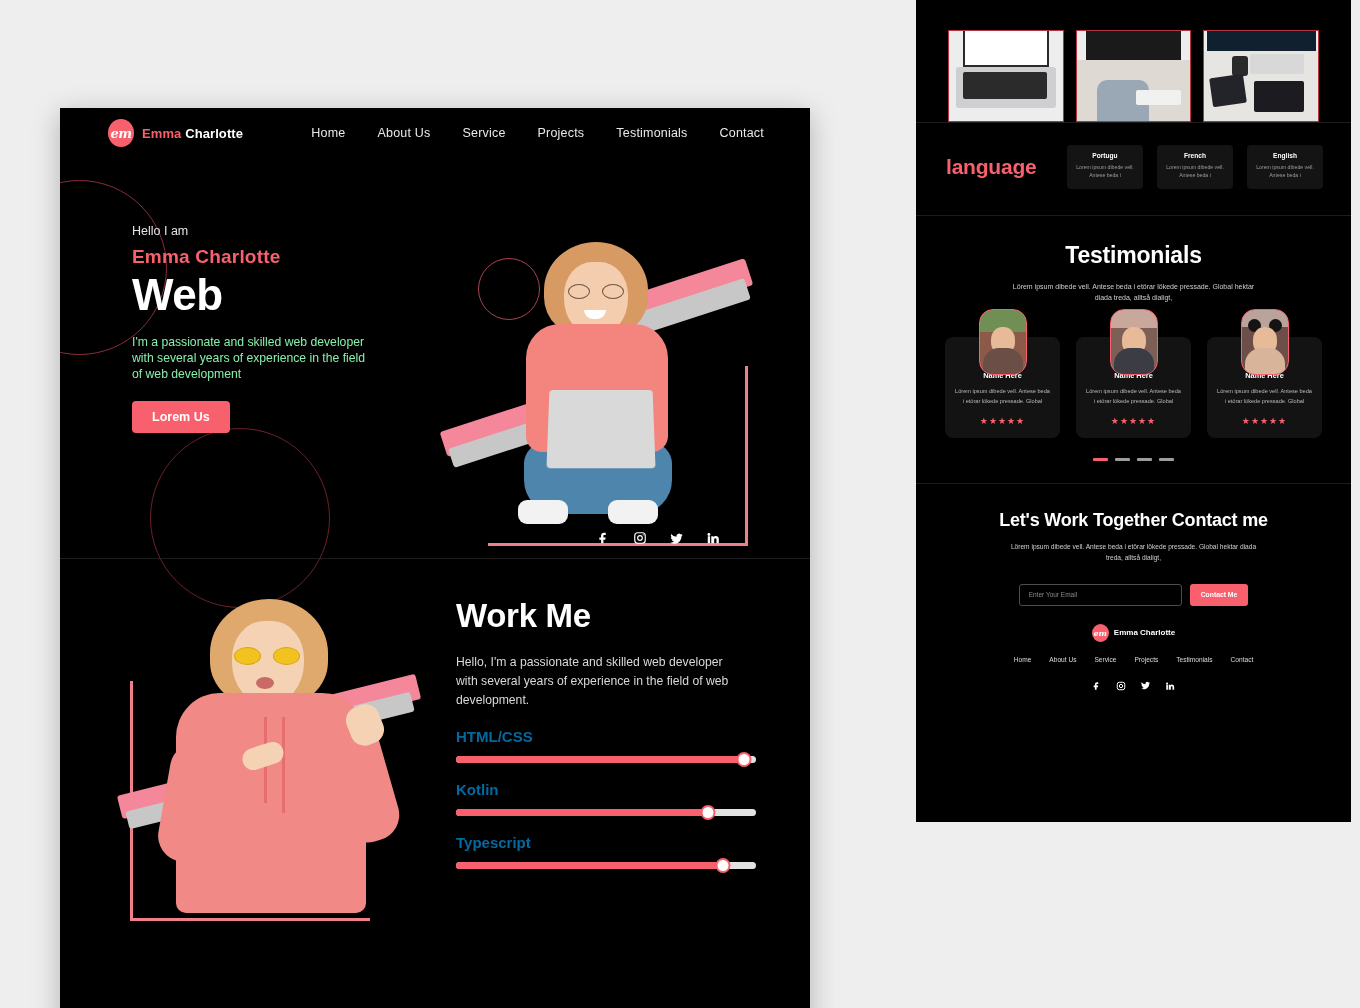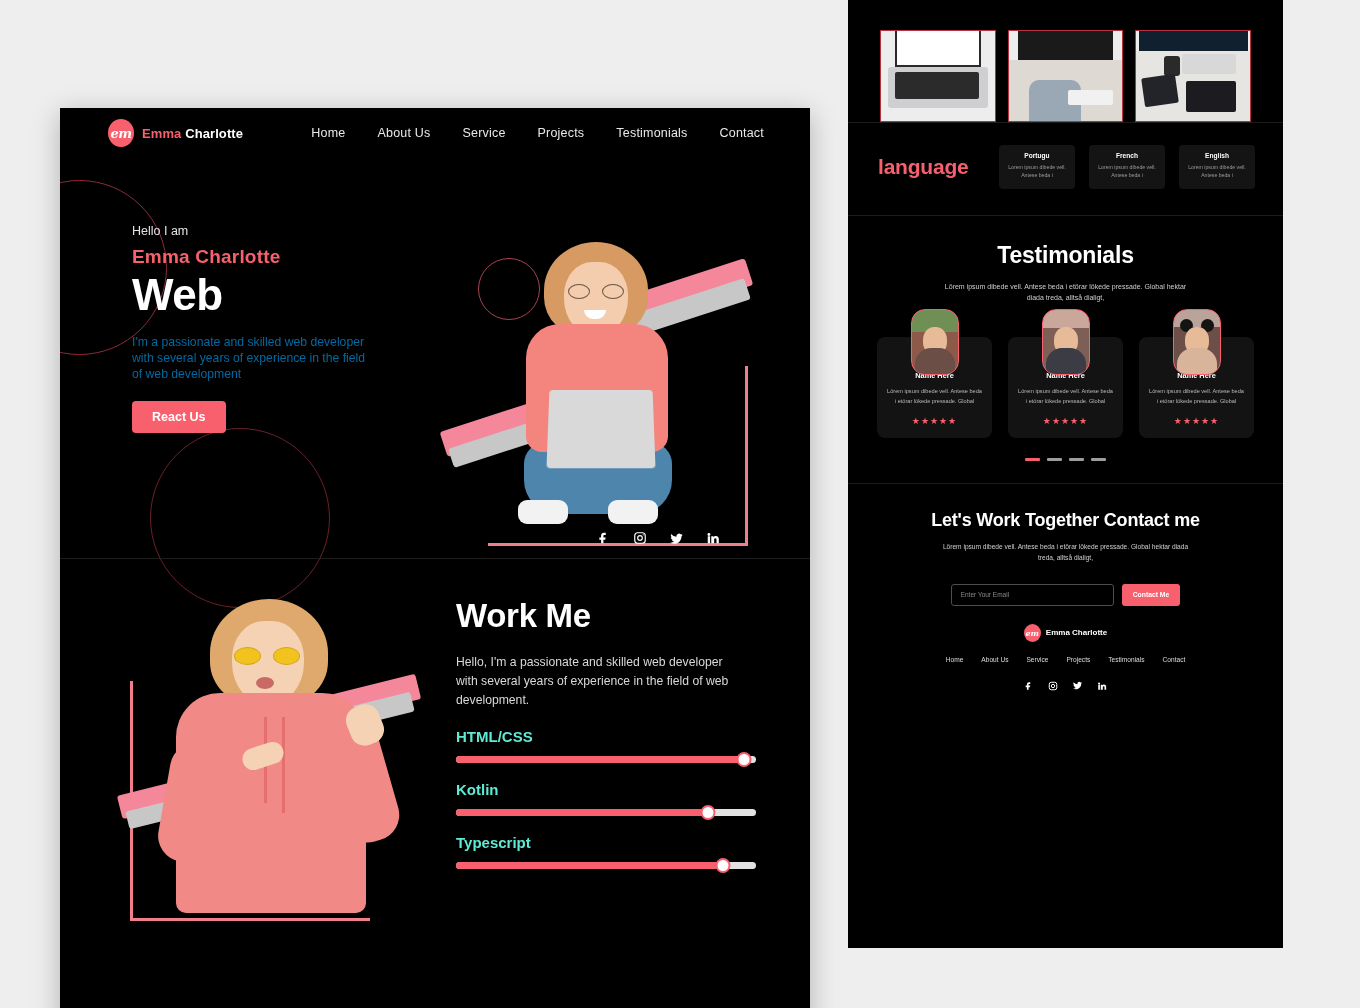--- a/index.html
+++ b/index.html
@@ -53,21 +53,21 @@
     border: 1.4px solid #6e2029;
   }
   .hero-text { position: relative; z-index: 3; padding-top: 66px; width: 330px; }
   .hello { color: #e4e4e4; font-size: 12.5px; margin-bottom: 8px; }
   .hname { color: #f9606e; font-size: 19px; font-weight: 700; letter-spacing: .2px; }
   .htitle {
     color: #fff; font-weight: 800; font-size: 44px; line-height: .96;
     letter-spacing: -.5px; margin-top: 6px;
   }
   .htitle .l2 { display: block; padding-left: 44px; }
-  .hdesc { color: #0369a1; font-size: 12.2px; line-height: 1.32; margin-top: 18px; width: 240px; }
+  .hdesc { color: #86efac; font-size: 12.2px; line-height: 1.32; margin-top: 18px; width: 240px; }
   .hire-btn {
     margin-top: 18px; display: inline-block; border: 0;
     background: #f9606e; color: #fff; font-weight: 700; font-size: 12.5px;
     padding: 9px 20px; border-radius: 4px; cursor: pointer;
     font-family: "Liberation Sans", sans-serif;
   }
 
   
   .hero-art { position: absolute; right: 52px; top: 80px; width: 320px; height: 310px; }
   .art-frame {
@@ -194,35 +194,35 @@
   .a-string.b { left: 124px; height: 96px; }
 
   .about-body { flex: 1; padding-top: 4px; }
   .about-title {
     color: #fff; font-size: 33px; font-weight: 800; letter-spacing: -.3px;
   }
   .about-desc {
     color: #d9d9d9; font-size: 12.2px; line-height: 1.55; margin-top: 18px; width: 285px;
   }
   .skill { margin-top: 18px; }
-  .skill-label { color: #5eead4; font-size: 15px; font-weight: 700; }
+  .skill-label { color: #0369a1; font-size: 15px; font-weight: 700; }
   .skill-track {
     position: relative; margin-top: 11px; height: 7px;
     background: #e2e2e2; border-radius: 4px; width: 300px;
   }
   .skill-fill { height: 7px; background: #f9606e; border-radius: 4px; }
   .skill-knob {
     position: absolute; top: -4px; width: 15px; height: 15px; border-radius: 50%;
     background: #fff; border: 2.5px solid #f9606e; transform: translateX(-50%);
   }
 
   
   .right-panel {
-    position: absolute; left: 848px; top: 0px;
-    width: 435px; height: 948px;
+    position: absolute; left: 916px; top: 0px;
+    width: 435px; height: 822px;
     background: #000; overflow: hidden;
   }
   .projects-strip {
     height: 122px; padding: 0 32px; display: flex; gap: 12px; align-items: flex-end;
   }
   .proj-card {
     flex: 1; height: 92px; border: 1px solid #b8313f; overflow: hidden; position: relative;
     background: #ededed;
   }
   .pc-lap { position: absolute; inset: 0; }
@@ -355,21 +355,21 @@
       <div class="hero-ring"></div>
       <div class="hero-ring2"></div>
 
       <div class="hero-text">
         <div class="hello">Hello I am</div>
         <div class="hname">Emma Charlotte</div>
         <div class="htitle">
           <span>Web</span>
         </div>
         <div class="hdesc">I'm a passionate and skilled web developer with several years of experience in the field of web development</div>
-        <button class="hire-btn">React Us</button>
+        <button class="hire-btn">Lorem Us</button>
       </div>
 
       <div class="hero-art">
         <div class="art-frame"></div>
         <div class="brush pink hb1"></div>
         <div class="brush gray hb2"></div>
         <div class="brush pink hb3"></div>
         <div class="brush gray hb4"></div>
         <div class="art-ring"></div>
         <div class="person">

